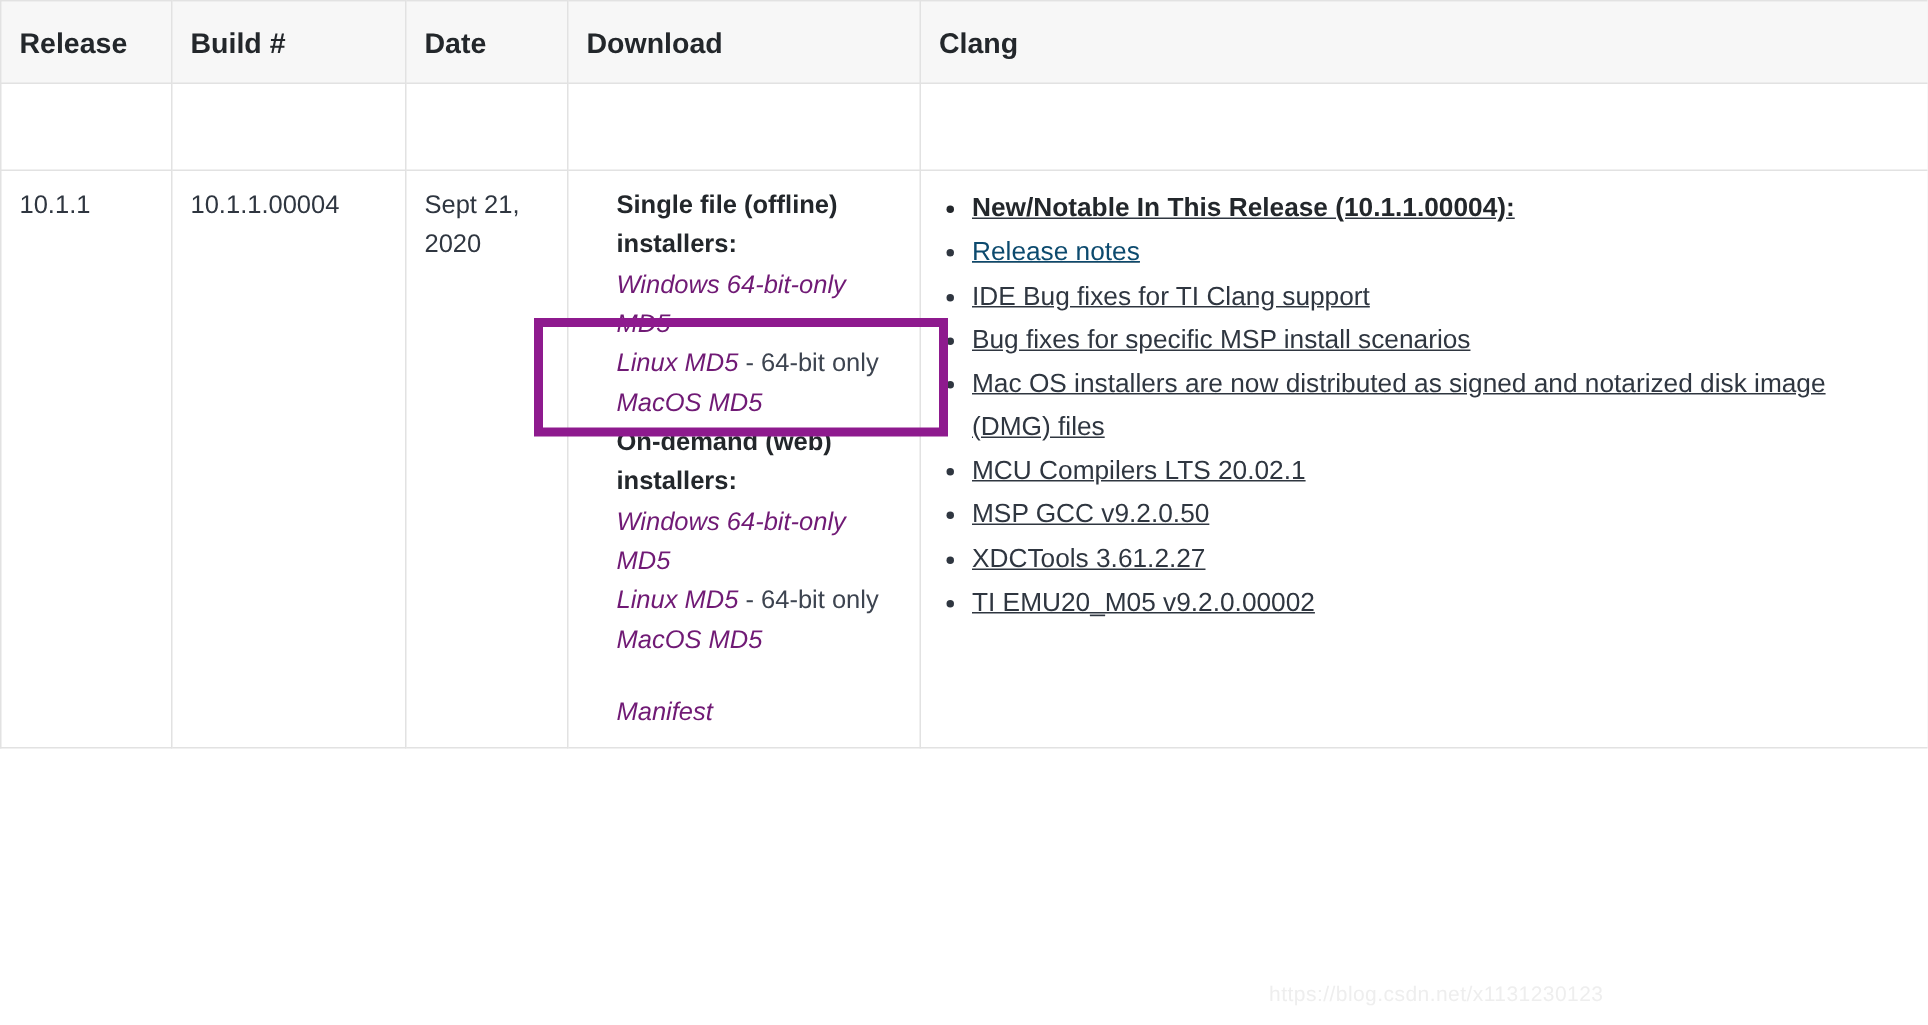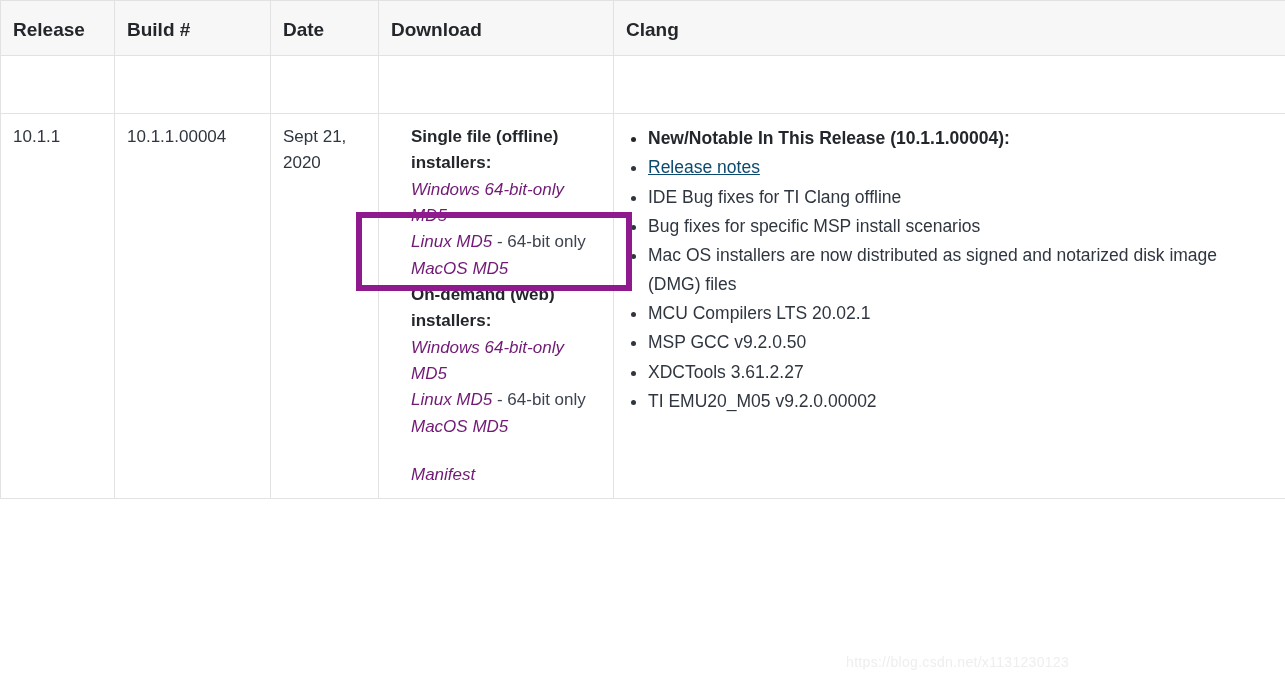--- a/index.html
+++ b/index.html
@@ -51,21 +51,21 @@
   .dl-list { list-style:none;margin-left:20px; }
   .dl-heading { font-weight:bold; color:#23272b; display:block; }
   .dl-line { display:block; }
   a.dl-link, a.red-link {
     color:#701a75; text-decoration:none;font-style:italic;
   }
   .dl-suffix { color:#3d4450; }
   .dl-gap { display:block; height:22px; }
 
   
-  td.cell-notes { padding-left:24px; padding-top:12px; }
+  td.cell-notes { padding-left:24px; padding-top:12px;text-decoration:underline; }
   ul.notes-list { margin:0 0 0 22px; padding:0; }
   ul.notes-list li {
     line-height:1.62;
     font-size:17.5px;
     color:#2f3640;
     margin-bottom:1px;
   }
   ul.notes-list li.bold-note { font-weight:bold; color:#23272b; }
   a.underline-link {
     color:#0c4a6e;
@@ -150,21 +150,21 @@
 
             <span class="dl-gap"></span>
 
             <span class="dl-line"><a class="dl-link" href="#">Manifest</a></span>
           </div>
         </td>
         <td class="cell cell-notes">
           <ul class="notes-list">
             <li class="bold-note">New/Notable In This Release (10.1.1.00004):</li>
             <li><a class="underline-link" href="#">Release notes</a></li>
-            <li>IDE Bug fixes for TI Clang offline</li>
+            <li>IDE Bug fixes for TI Clang support</li>
             <li>Bug fixes for specific MSP install scenarios</li>
             <li>Mac OS installers are now distributed as signed and notarized disk image (DMG) files</li>
             <li>MCU Compilers LTS 20.02.1</li>
             <li>MSP GCC v9.2.0.50</li>
             <li>XDCTools 3.61.2.27</li>
             <li>TI EMU20_M05 v9.2.0.00002</li>
           </ul>
         </td>
       </tr>
     </tbody>

